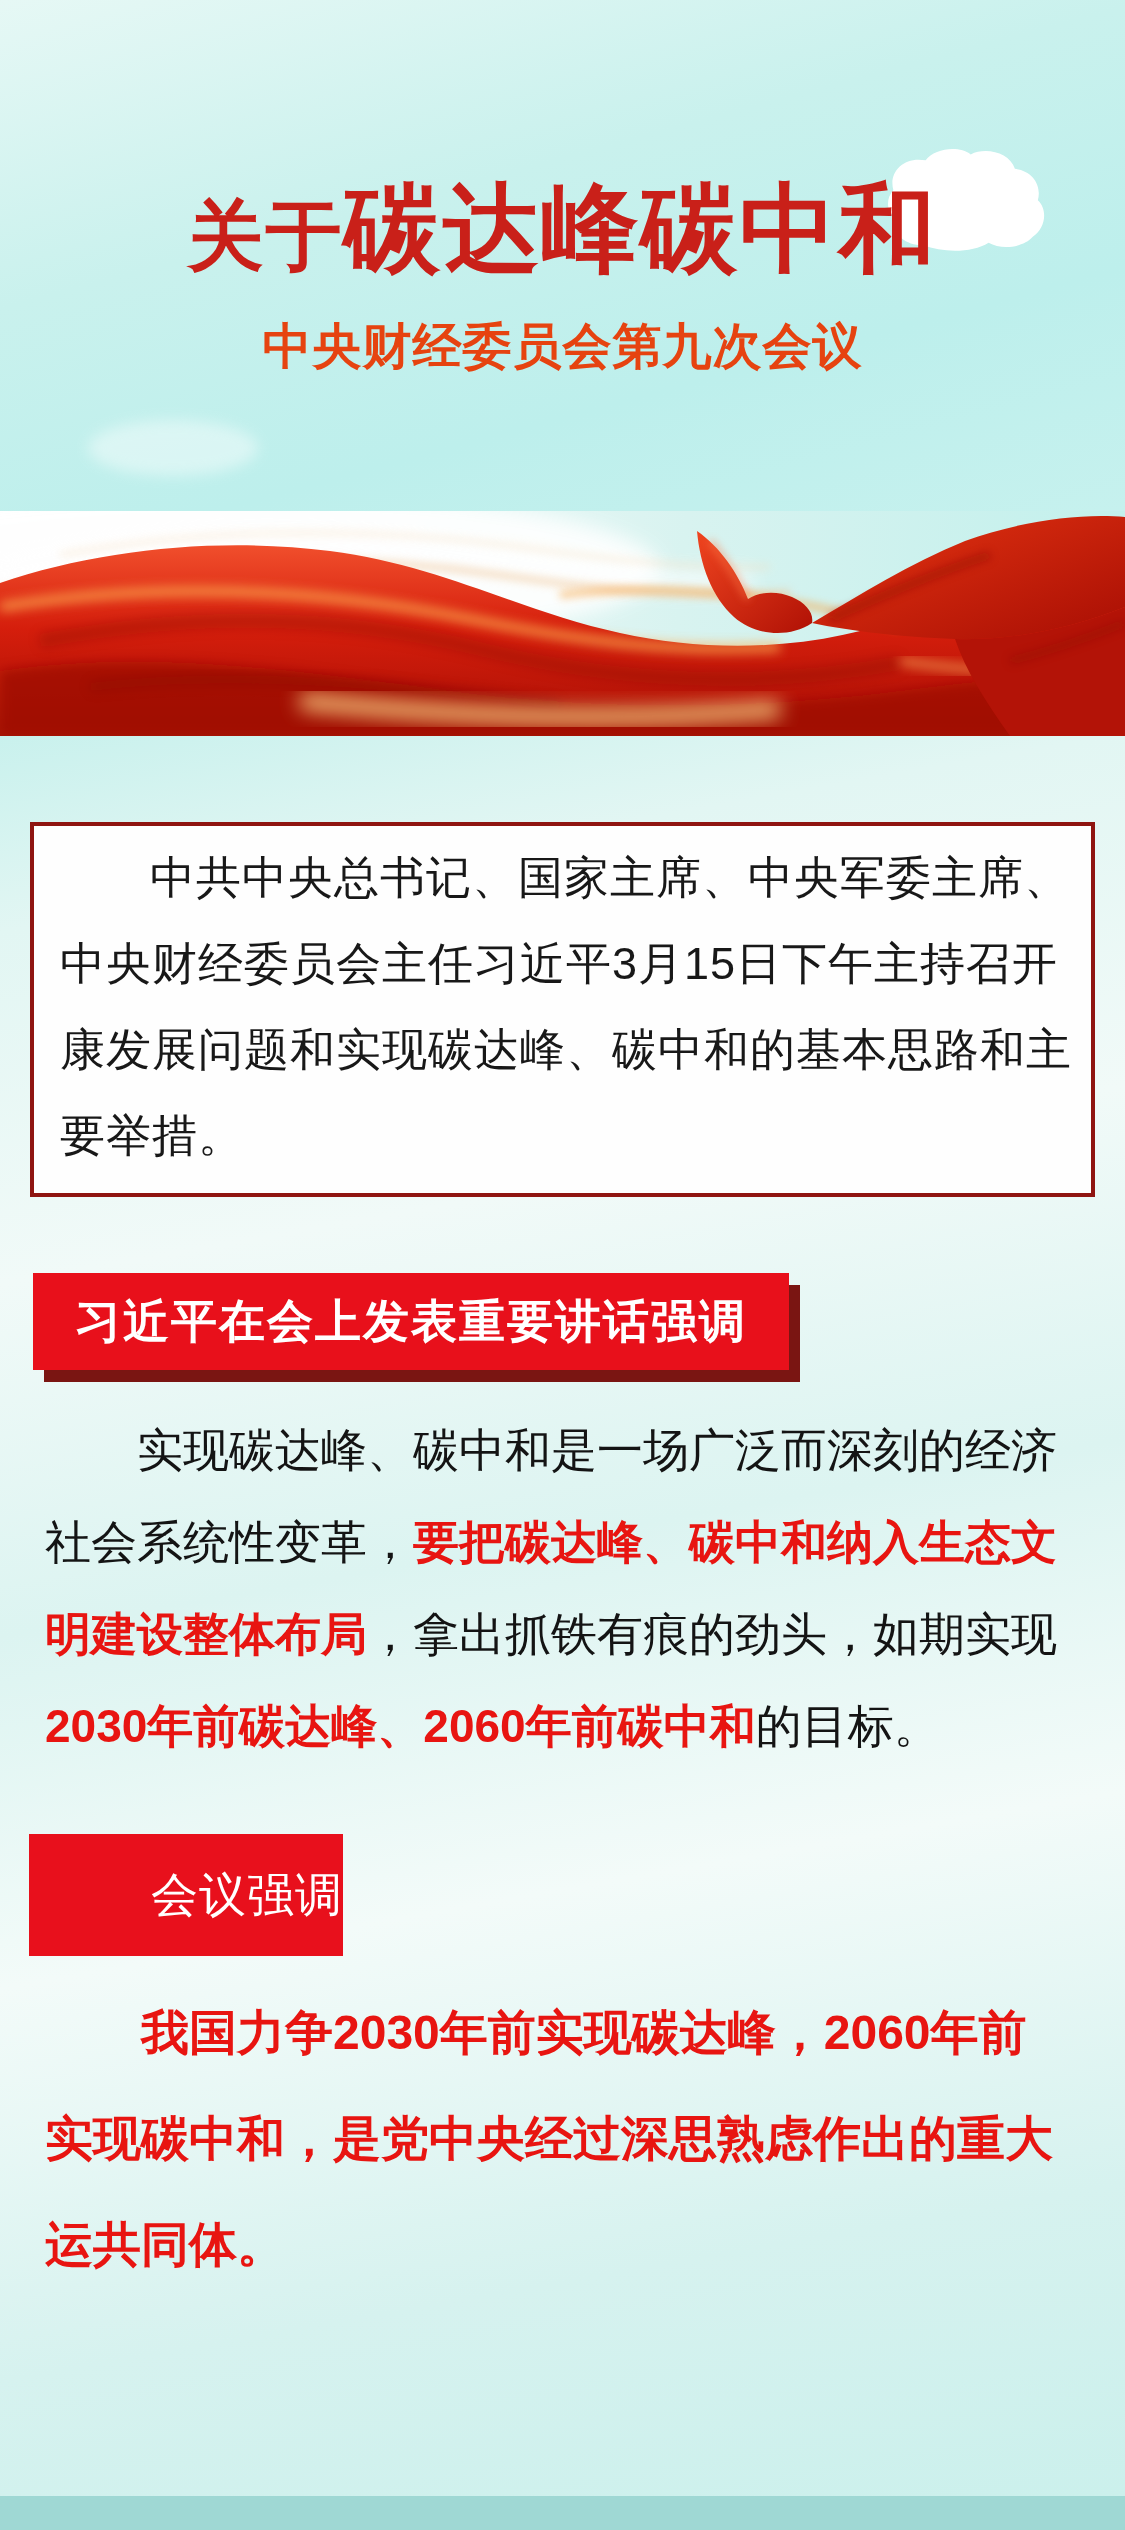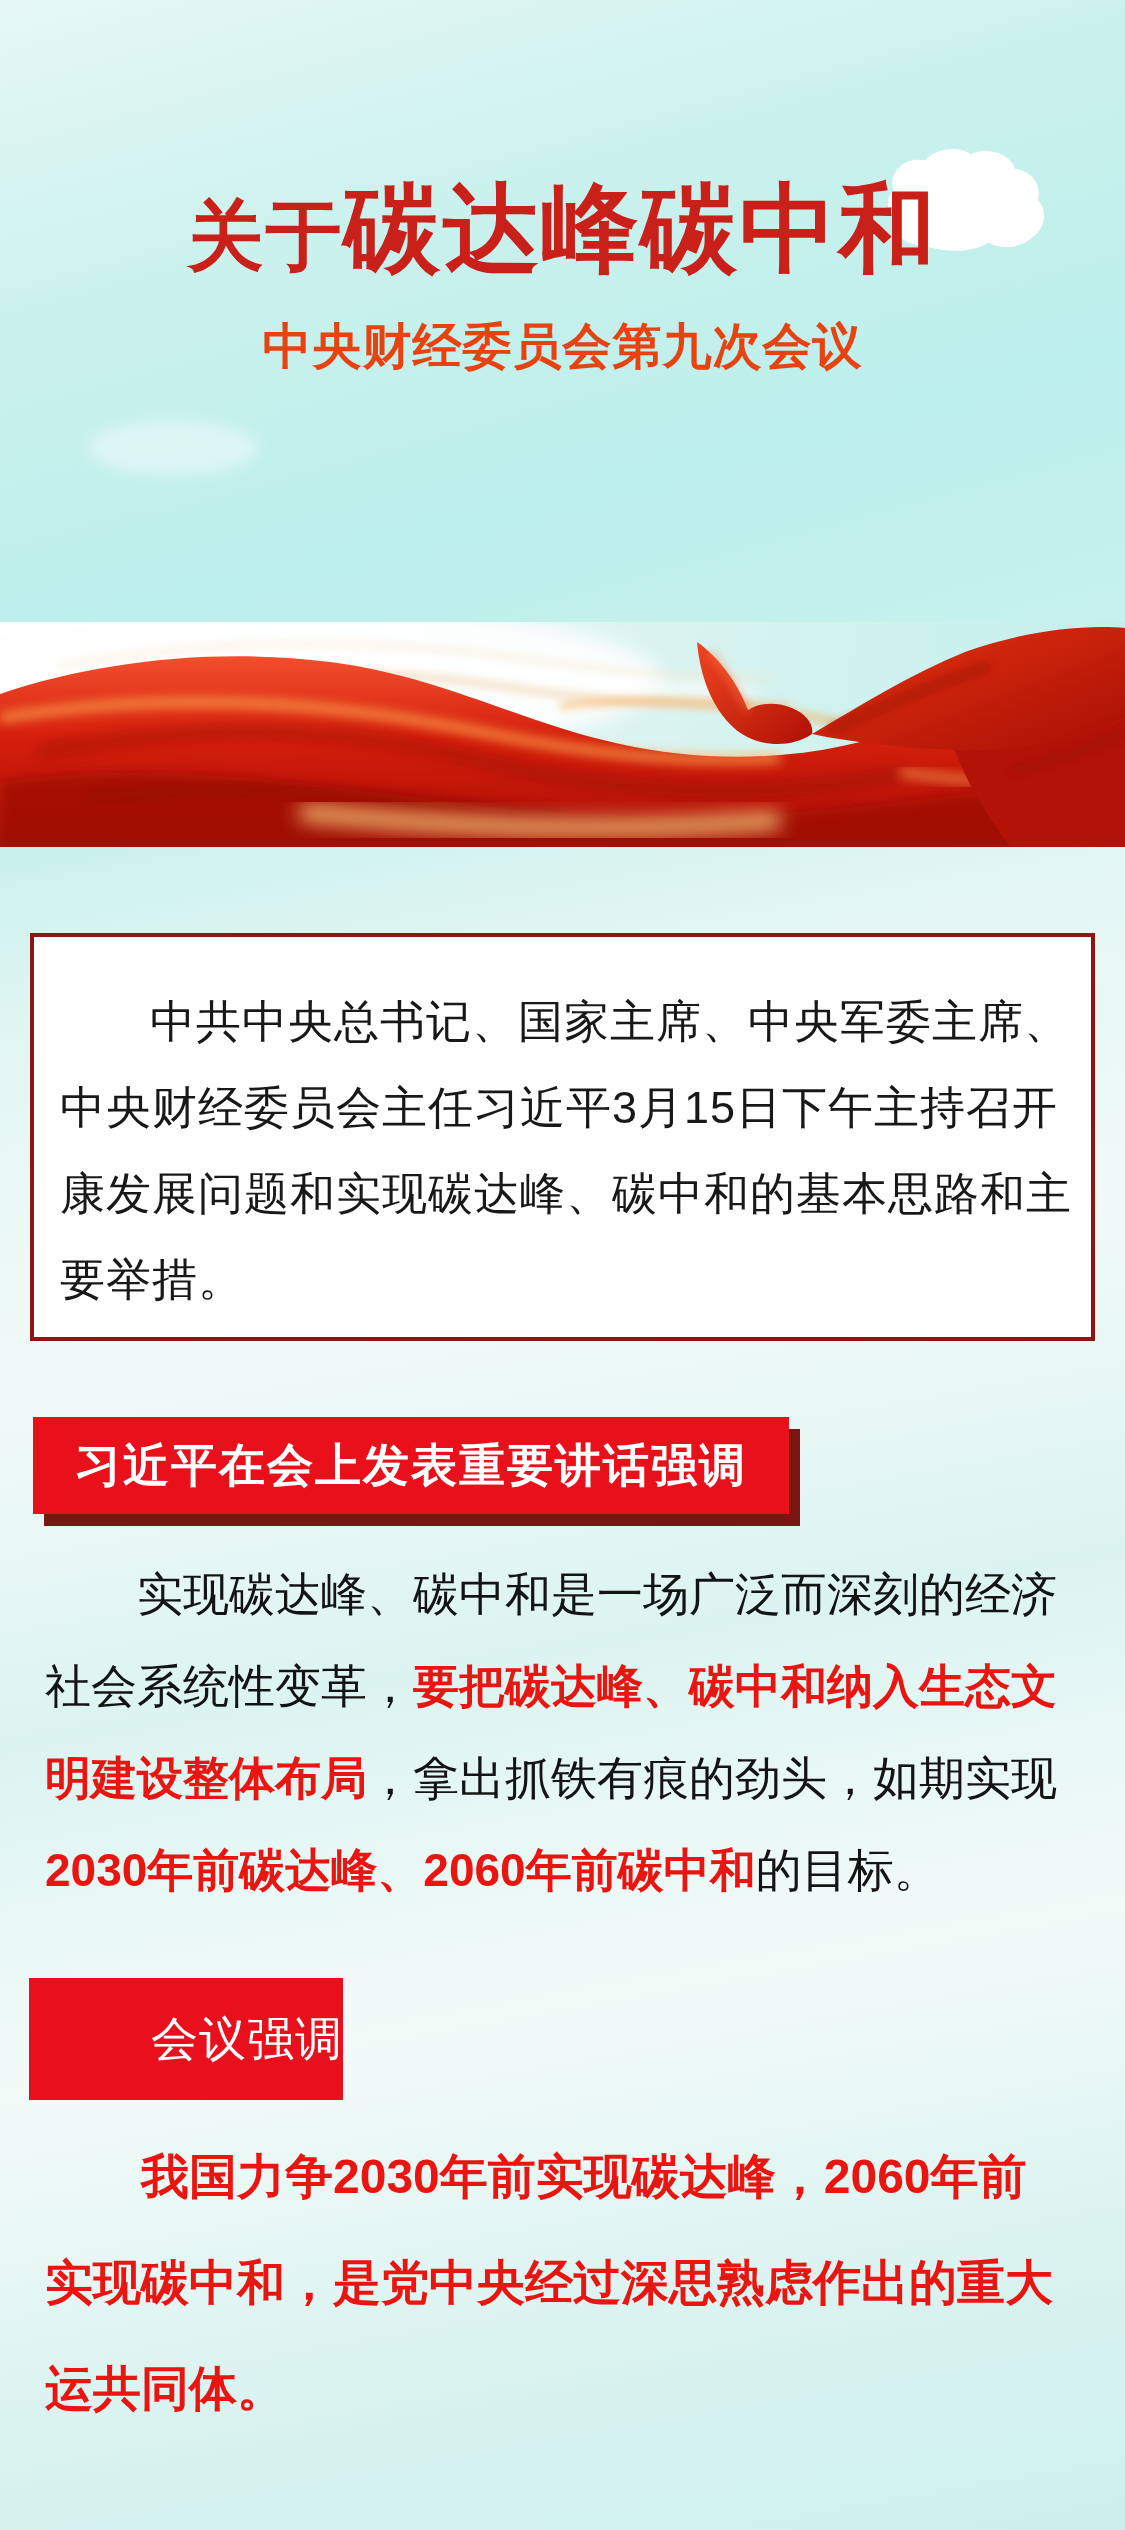--- a/index.html
+++ b/index.html
@@ -4,21 +4,21 @@
 <style>
   * { margin:0; padding:0; box-sizing:border-box; }
   html,body { background:#9fd8d4; }
   .page {
     position:relative; width:1125px; height:2530px; overflow:hidden;
     font-family:"Liberation Sans","DejaVu Sans",sans-serif;
     margin:0 auto;
   }
   
   .hero {
-    position:relative; height:622px;
+    position:relative; height:511px;
     background:linear-gradient(165deg,#e6f8f5 0%,#c9f1ed 38%,#bdefec 70%,#c6f1ee 100%);
     padding-left:47px;
   }
   .cloud { position:absolute; left:884px; top:144px; width:170px; height:116px; }
   .cloud-faint {
     position:absolute; left:88px; top:420px; width:170px; height:56px;
     background:#ffffff; opacity:.42; border-radius:50%; filter:blur(7px);
   }
   .hero-text { position:absolute; top:158px; left:0; right:0; text-align:center; }
   .t1 { font-size:97px; line-height:142px; font-weight:900; color:#c92019; letter-spacing:2px; white-space:nowrap; }
@@ -31,21 +31,21 @@
     background:linear-gradient(95deg,#fdfefe 0%,#f0faf8 30%,#d8f3f0 60%,#c2f0ec 100%);
   }
   .ribbon svg { display:block; width:1125px; height:225px; }
   
   .content {
     height:1760px; overflow:hidden;
     background:linear-gradient(170deg,#c9f1ed 0%,#e2f6f3 10%,#f1faf8 28%,#dcf4f1 46%,#f3fbf9 64%,#d6f2ef 84%,#cbf0ec 100%);
   }
   .intro-box {
     margin:86px 30px 0; border:4px solid #8f1511; background:#fefefe;
-    padding:42px 26px 14px;
+    padding:9px 26px 14px;
   }
   .para .tline { white-space:nowrap; }
   .intro-box .tline { font-size:45px; line-height:86px; color:#181818; letter-spacing:1px; }
   .indent { text-indent:2em; }
   .banner-lg {
     width:fit-content; margin:76px 0 0 33px; padding:0 42px;
     background:#e8101b; box-shadow:11px 12px 0 #7a1512;
     color:#ffffff; font-size:46px; font-weight:700; line-height:97px; letter-spacing:2px;
     white-space:nowrap;
   }

